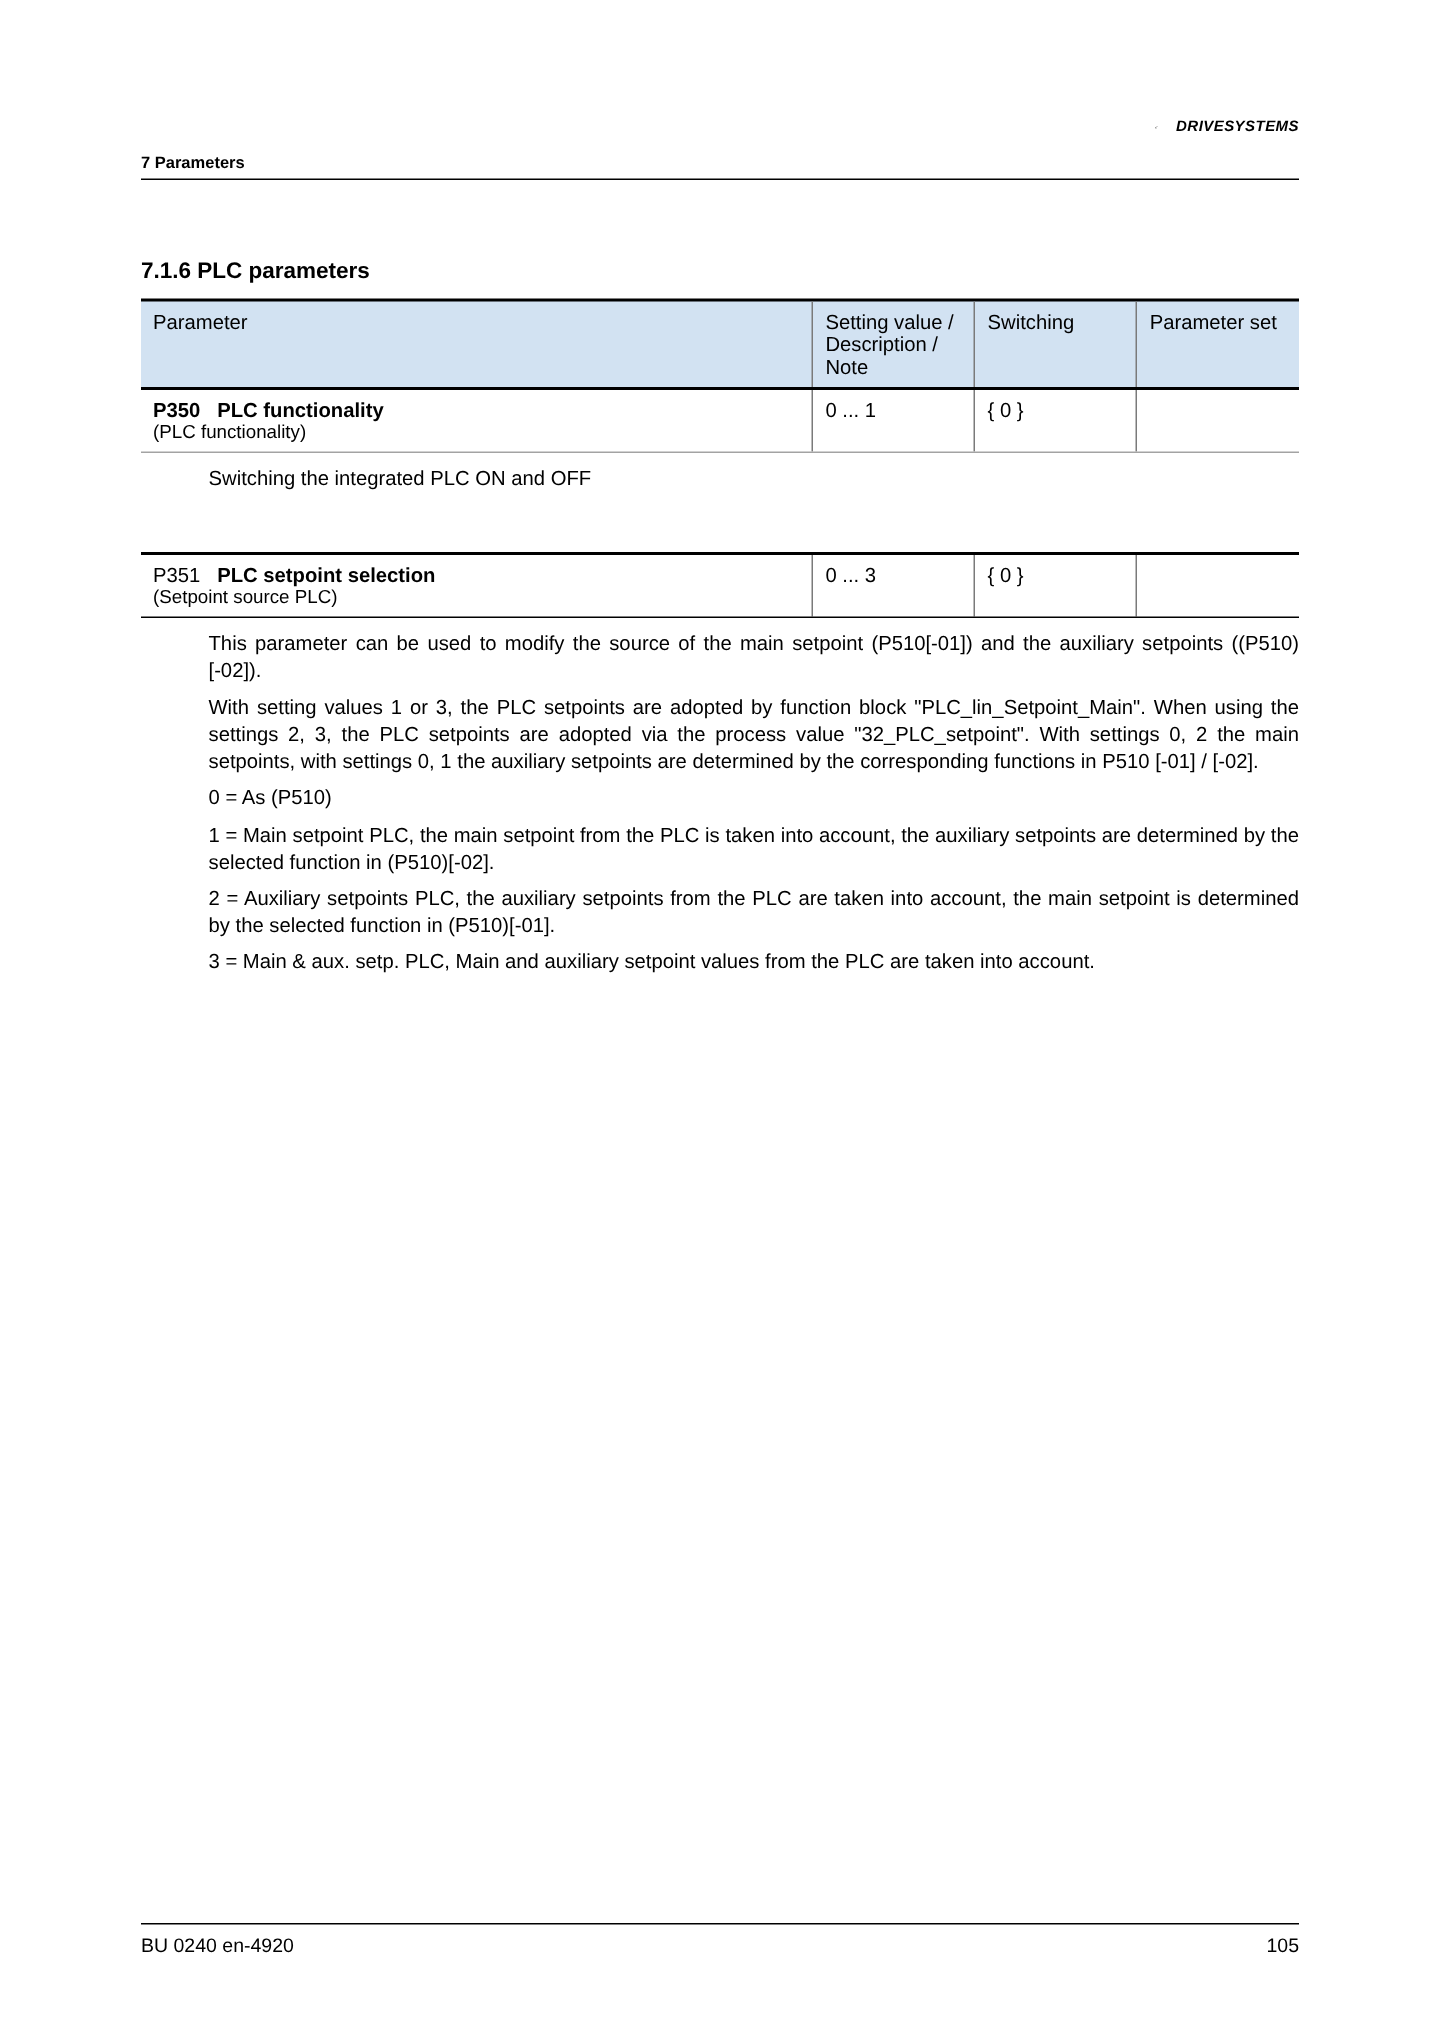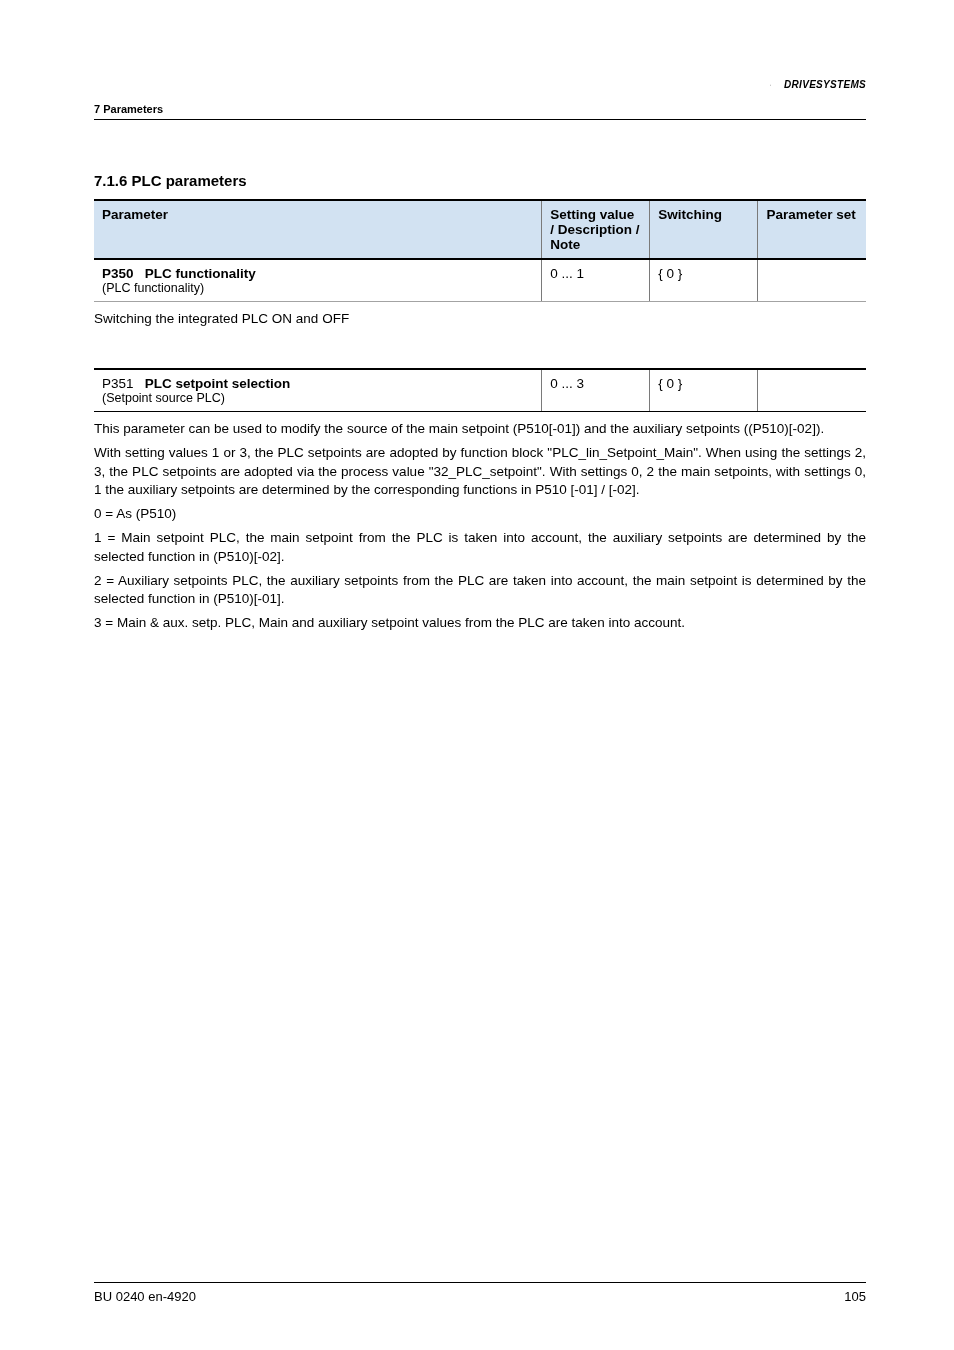--- a/index.html
+++ b/index.html
@@ -54,29 +54,29 @@
   }
   table.param th, table.param td {
     padding: 6px 8px;
     text-align: left;
     vertical-align: top;
   }
   tr.hdr th {
     background: #d2e2f2;
     border-top: 2px solid #000;
     border-bottom: 2px solid #000;
-    font-weight: bold;
+    font-weight: normal;
   }
   tr.hdr th + th { border-left: 1px solid #7a7a7a; }
   tr.body td { border-bottom: 1px solid #a3a3a3; }
   tr.body td + td { border-left: 1px solid #7a7a7a; }
   tr.body2 td + td { border-left: 1px solid #7a7a7a; }
   tr.body2 td { border-bottom: 1px solid #000; border-top: 2px solid #000;}
   .small { font-size: 12.5px; }
-  .para { font-size: 13.5px; line-height: 1.35; margin-bottom: 6px; text-align: justify;}
+  .para { font-size: 13.5px; line-height: 1.35; margin-bottom: 6px; text-align: justify; margin-left: 45px;}
   .footer {
     position: absolute;
     left: 94px;
     right: 88px;
     bottom: 46px;
     border-top: 1px solid #000;
     padding-top: 6px;
     display: flex;
     justify-content: space-between;
     font-size: 13px;

